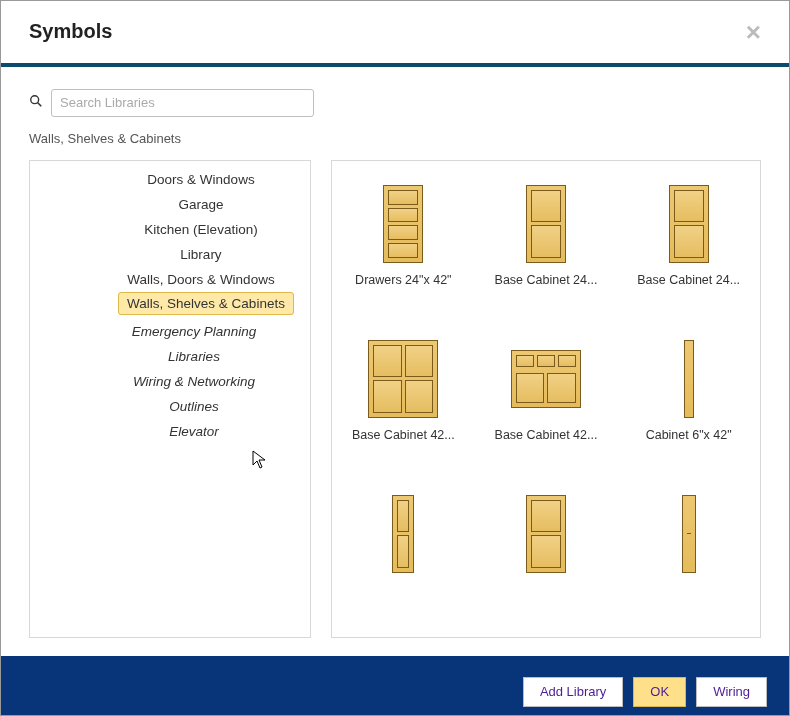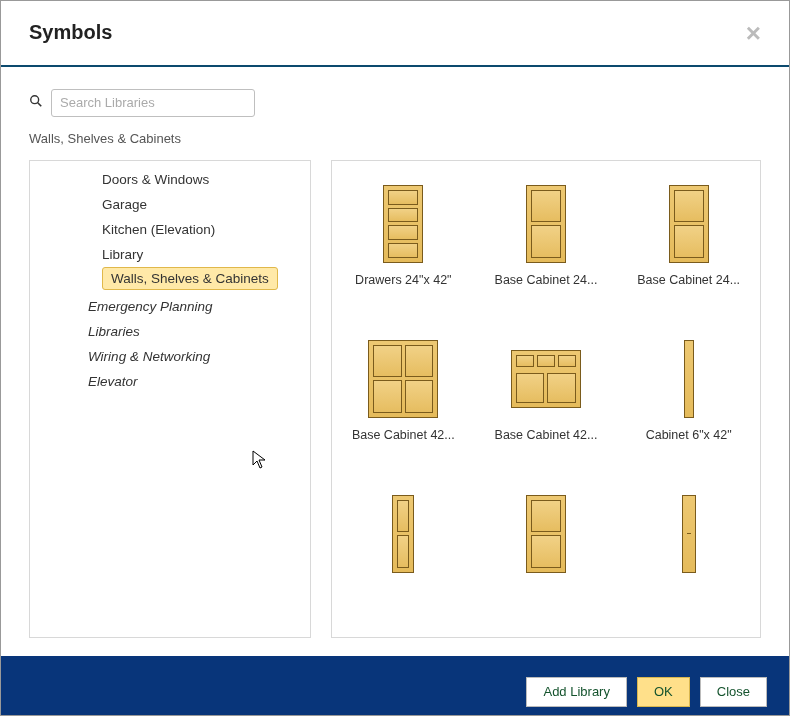--- a/index.html
+++ b/index.html
@@ -1,28 +1,28 @@
 <!DOCTYPE html>
 <html><head>
 <meta charset="utf-8">
 <style>
   * { box-sizing: border-box; margin: 0; padding: 0; }
   html, body { width: 790px; height: 716px; font-family: "Segoe UI", Arial, sans-serif; background: #fff; overflow: hidden; }
   .window { width: 790px; height: 716px; border: 1px solid #999; display: flex; flex-direction: column; background: #fff; }
-  .titlebar { height: 67px; display: flex; align-items: center; justify-content: space-between; padding: 0 28px; border-bottom: 2px solid #0c4a6e; }
+  .titlebar { height: 67px; display: flex; align-items: center; justify-content: space-between; padding: 0 28px; border-bottom: 4px solid #0c4a6e; }
   .titlebar h1 { font-size: 20px; font-weight: 600; color: #222; }
   .close-x { font-size: 26px; color: #bbb; cursor: pointer; font-weight: 700; line-height: 1; }
   .topsearch { padding: 22px 28px 8px 28px; display: flex; align-items: center; gap: 8px; }
   .search-ic svg { width: 14px; height: 14px; }
-  .searchbox { width: 204px; height: 28px; border: 1px solid #bfbfbf; border-radius: 3px; padding: 2px 8px; font-size: 13px; color: #a21caf; }
+  .searchbox { width: 263px; height: 28px; border: 1px solid #bfbfbf; border-radius: 3px; padding: 2px 8px; font-size: 13px; color: #a21caf; }
   .searchbox::placeholder { color: #aaa; }
   .crumb { padding: 6px 28px 14px 28px; font-size: 13px; color: #555; }
   .panes { flex: 1 1 auto; display: flex; gap: 20px; padding: 0 28px 18px 28px; min-height: 0; }
   .pane { border: 1px solid #d8d8d8; background: #fff; overflow-y: scroll; }
-  .tree { width: 282px; padding: 6px 0; }
+  .tree { width: 282px; padding: 6px 0; text-align: center; }
   .tree-item { font-size: 13.5px; color: #333; padding: 5px 10px 5px 72px; white-space: nowrap; overflow: hidden; text-overflow: ellipsis; cursor: pointer; }
   .tree-item.lv1 { padding-left: 58px; font-style: italic; }
   .tree-item.lv0 { padding-left: 44px; }
   .tree-item.sel { display: inline-block; margin-left: 72px; padding: 3px 8px; background: #ffe9a8; border: 1px solid #e0b84a; border-radius: 3px; }
   .folder-ic { display:inline-block; width:14px; height:11px; border:1px solid #888; border-radius:1px; margin-right:6px; position:relative; top:1px; }
   .folder-ic::before { content:""; position:absolute; top:-4px; left:0; width:7px; height:3px; border:1px solid #888; border-bottom:none; border-radius:1px 1px 0 0; }
   .gallery { flex: 1; display: grid; grid-template-columns: repeat(3, 1fr); grid-auto-rows: 155px; padding: 10px 0; }
   .gcell { display:flex; flex-direction:column; align-items:center; justify-content:flex-start; gap:10px; padding-top:14px; cursor:pointer; }
   .gthumb { width: 70px; height: 78px; display:flex; align-items:center; justify-content:center; }
   .glabel { font-size: 12.5px; color:#333; text-align:center; max-width:110px; white-space:nowrap; overflow:hidden; text-overflow:ellipsis; }
@@ -37,21 +37,21 @@
   .cab.wide .top .d { flex:1; }
   .cab.wide .bot { flex:1; display:flex; gap:3px; margin-top:3px; }
   .cab.wide .bot .d { flex:1; }
   .cab.slim { width:10px; }
   .cab.slim2 { width:14px; border:1px solid #7a5b1c; background:linear-gradient(#edc872,#e5bb5b); display:flex; flex-direction:column; }
   .cab.slim2 .sp { height:50%; }
   .cab.slim2 .ln { border-top:1px solid #7a5b1c; }
   .cab.narrow { width:22px; }
   .cab.drawers4 .d { height:14px; }
   .footer { height: 60px; background:#08357a; display:flex; align-items:center; justify-content:flex-end; gap:10px; padding:0 22px; }
-  .fbtn { height:30px; padding:0 16px; font-size:13px; border:1px solid #bbb; background:#fff; color:#14532d; cursor:pointer;margin-top:12px; }
+  .fbtn { height:30px; padding:0 16px; font-size:13px; border:1px solid #bbb; background:#fff; color:#4c1d95; cursor:pointer;margin-top:12px; }
   .fbtn.primary { background:#ffe08a; border-color:#d9b64e; }
   .cursor { position:absolute; left:252px; top:450px; pointer-events:none; }
   .cursor svg { width:16px; height:20px; }
   ::-webkit-scrollbar { width:14px; }
   ::-webkit-scrollbar-track { background:#f1f1f1; }
   ::-webkit-scrollbar-thumb { background:#c4c4c4; }
   ::-webkit-scrollbar-button { background:#f1f1f1; height:14px; }
 </style>
 </head>
 <body>
@@ -73,24 +73,26 @@
   </div>
 
   <div class="crumb">Walls, Shelves &amp; Cabinets</div>
 
   <div class="panes">
     <div class="pane tree" id="tree">
         <div class="tree-item "><span>Doors &amp; Windows</span></div>
         <div class="tree-item "><span>Garage</span></div>
         <div class="tree-item "><span>Kitchen (Elevation)</span></div>
         <div class="tree-item "><span>Library</span></div>
+        <div class="tree-item "><span>Walls, Doors &amp; Windows</span></div>
         <div class="sel-wrap"><span class="tree-item sel">Walls, Shelves &amp; Cabinets</span></div>
         <div class="tree-item lv1"><span>Emergency Planning</span></div>
         <div class="tree-item lv1"><span>Libraries</span></div>
         <div class="tree-item lv1"><span>Wiring &amp; Networking</span></div>
+        <div class="tree-item lv1"><span>Outlines</span></div>
         <div class="tree-item lv1"><span>Elevator</span></div>
       </div>
     <div class="pane gallery" id="gallery">
         <div class="gcell">
           <div class="gthumb">
             <div class="cab drawers4">
               <div class="d"></div>
               <div class="d"></div>
               <div class="d"></div>
               <div class="d"></div>
@@ -180,21 +182,21 @@
             </div>
           </div>
           <div class="glabel"></div>
         </div>
       </div>
   </div>
 
   <div class="footer">
     <button class="fbtn">Add Library</button>
     <button class="fbtn primary">OK</button>
-    <button class="fbtn">Close</button>
+    <button class="fbtn">Wiring</button>
   </div>
 </div>
 
 <div class="cursor">
   <svg viewBox="0 0 16 20">
       <path d="M1 1 L1 15 L5 11 L8 18 L10 17 L7 10 L13 10 Z" fill="#fff" stroke="#000" stroke-width="1"></path>
     </svg>
 </div>
 
 </body></html>

